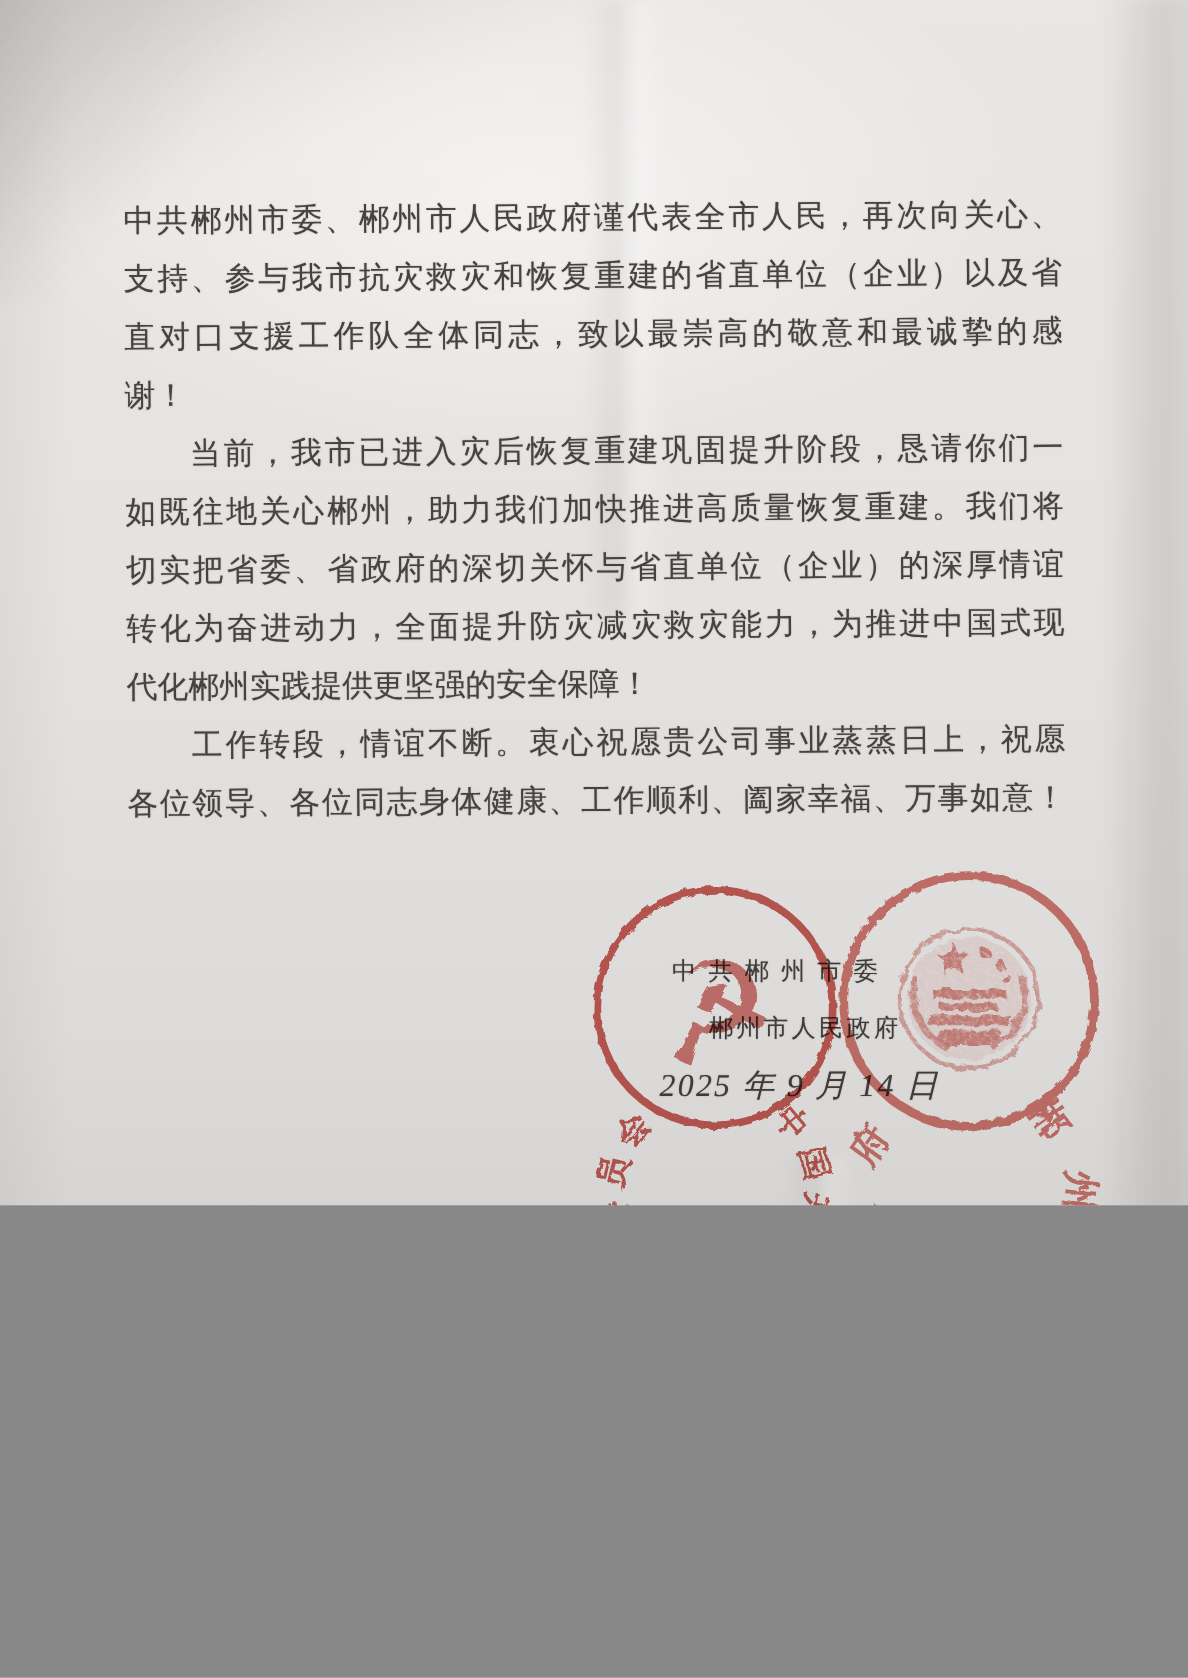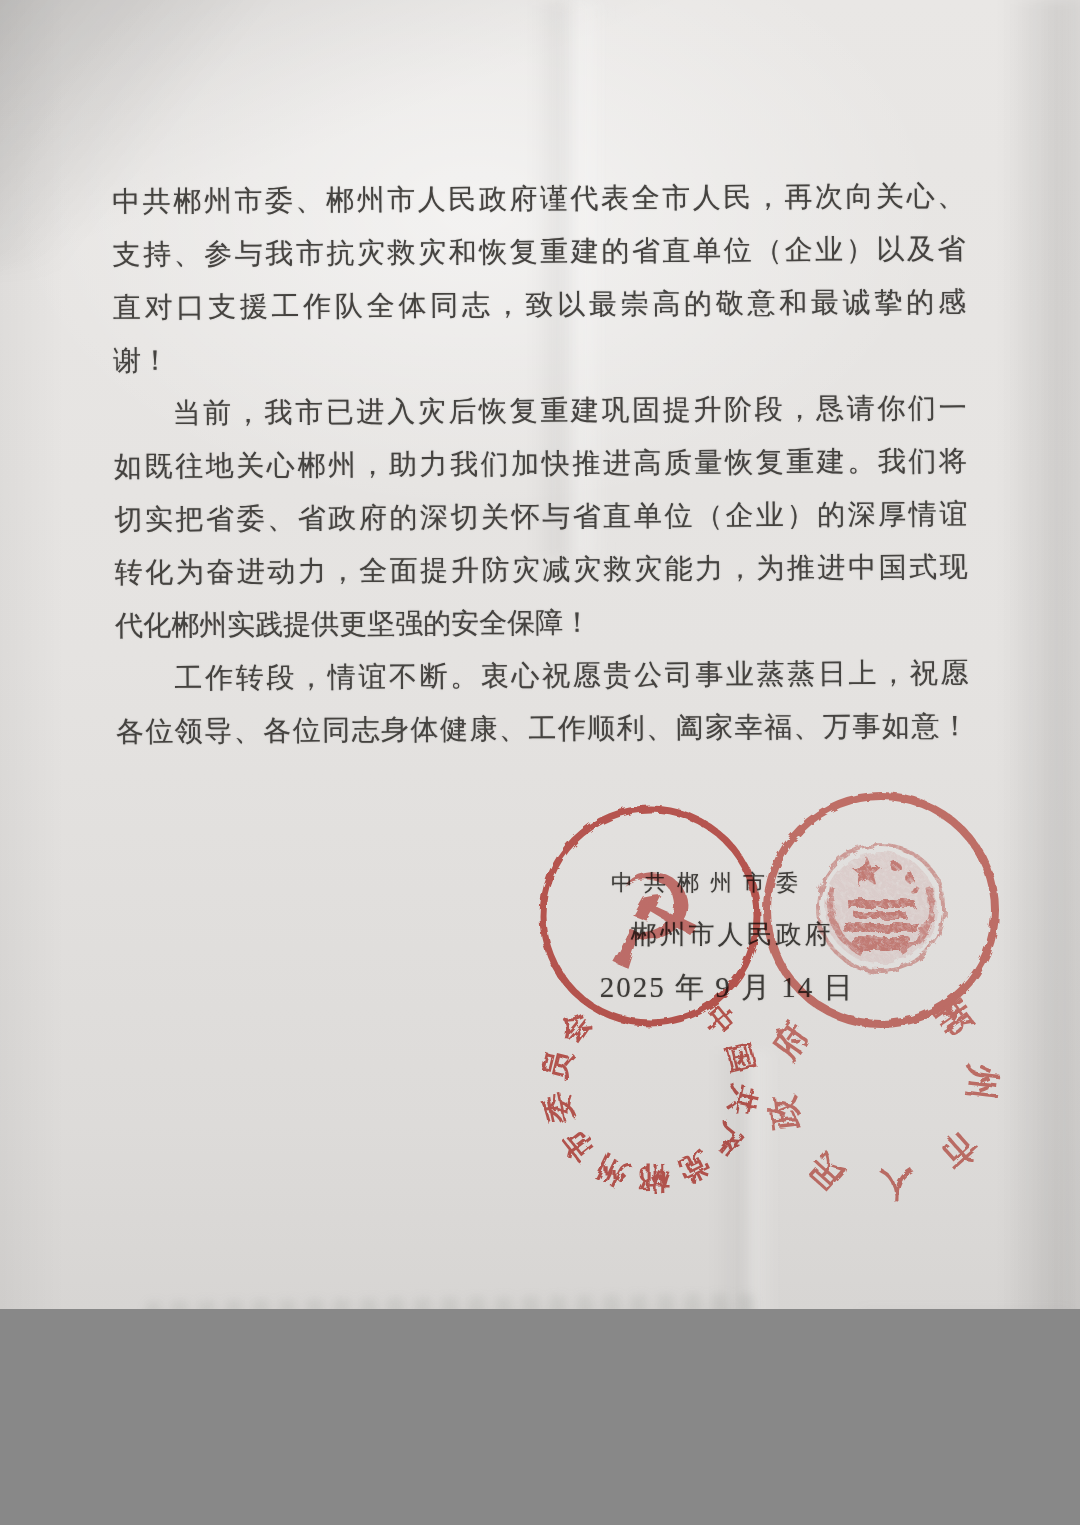--- a/index.html
+++ b/index.html
@@ -1,19 +1,19 @@
 <!DOCTYPE html>
 <html><head>
 <meta charset="utf-8">
 <style>
   html, body { margin: 0; padding: 0; background: #888; }
   .page {
     position: relative;
     width: 1080px;
-    height: 1309px;
+    height: 1096px;
     overflow: hidden;
     font-family: "Liberation Serif", "DejaVu Serif", serif;
     background:
       radial-gradient(ellipse 60% 32% at 44% 16%, rgba(255,255,255,0.50), rgba(255,255,255,0) 72%),
       linear-gradient(158deg, rgba(0,0,0,0.09) 0%, rgba(0,0,0,0) 16%),
       linear-gradient(to right, rgba(0,0,0,0.04) 0%, rgba(0,0,0,0) 6%, rgba(0,0,0,0) 92%, rgba(0,0,0,0.06) 100%),
       linear-gradient(to bottom, #e9e7e5 0%, #e5e3e1 50%, #dddbd9 86%, #d7d5d3 100%);
   }
   .crease { position: absolute; pointer-events: none; }
   .crease-v1 {
@@ -56,22 +56,22 @@
 
   .sig-line {
     position: absolute;
     color: #3e3c39;
     text-shadow: 0 0 1.2px rgba(84,82,78,0.5);
     text-align: center;
     height: 42px; line-height: 42px;
     z-index: 2;
   }
   .sig-org1 { left: 600px; top: 862px; width: 220px; font-size: 22px; letter-spacing: 11px; }
-  .sig-org2 { left: 612px; top: 914px; width: 240px; font-size: 26px; letter-spacing: 3px; }
-  .sig-date { left: 596px; top: 966px; width: 262px; font-size: 29px; letter-spacing: 2px; }
+  .sig-org2 { left: 612px; top: 914px; width: 240px; font-size: 22px; letter-spacing: 3px; }
+  .sig-date { left: 596px; top: 966px; width: 262px; font-size: 29px; letter-spacing: 2px; font-style: italic; }
 
   .seal-layer {
     position: absolute; left: 0; top: 0;
     mix-blend-mode: multiply;
     z-index: 3;
     pointer-events: none;
   }
   .seal-ring-text { font-family: "Liberation Serif", "DejaVu Serif", serif; font-weight: bold; }
 
   .ghost-band {

